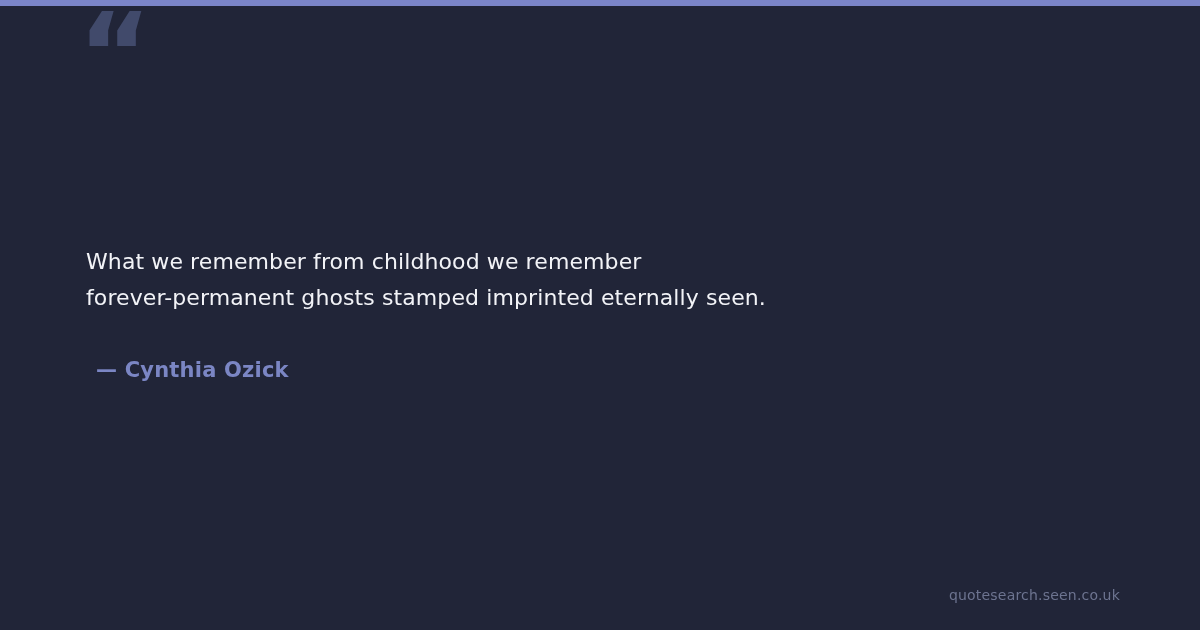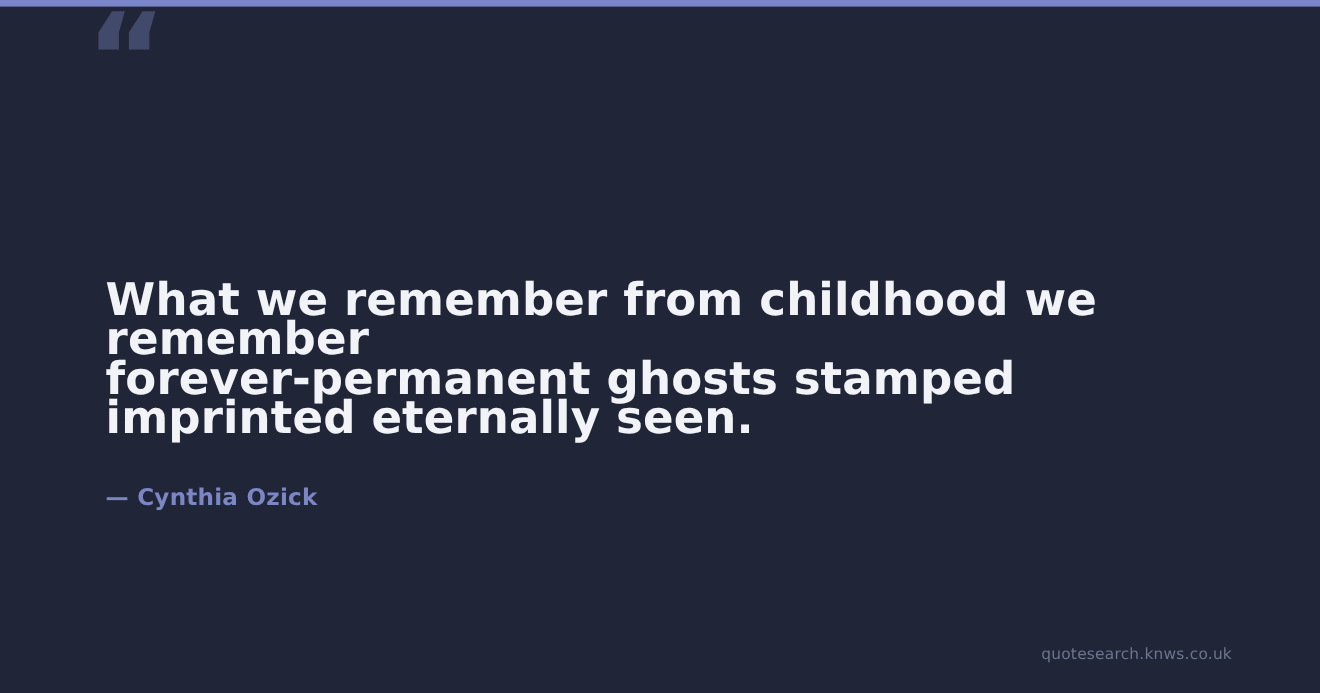--- a/index.html
+++ b/index.html
@@ -47,24 +47,24 @@
 
   
   .quote-body {
     position: absolute;
     left: 80px;
     top: 238px;
     width: 1010px;
   }
 
   .quote-text {
-    margin: 16px;
-    font-size: 41px;
+    margin: 6px;
+    font-size: 22px;
     line-height: 36px;
-    font-weight: 700;
+    font-weight: 400;
     color: #f2f3f7;
     letter-spacing: 0.1px;
     white-space: pre-wrap;
   }
 
   .quote-attribution {
     margin: 16px;
     padding-top: 25px;
     font-size: 21px;
     line-height: 26px;
@@ -93,15 +93,15 @@
   <div class="accent-bar"></div>
 
   <div class="quote-glyph">“</div>
 
   <div class="quote-body">
     <p class="quote-text">What we remember from childhood we remember
 forever-permanent ghosts stamped imprinted eternally seen.</p>
     <p class="quote-attribution">— Cynthia Ozick</p>
   </div>
 
-  <div class="site-watermark">quotesearch.knws.co.uk</div>
+  <div class="site-watermark">quotesearch.seen.co.uk</div>
 
 </div>
 
 </body></html>

